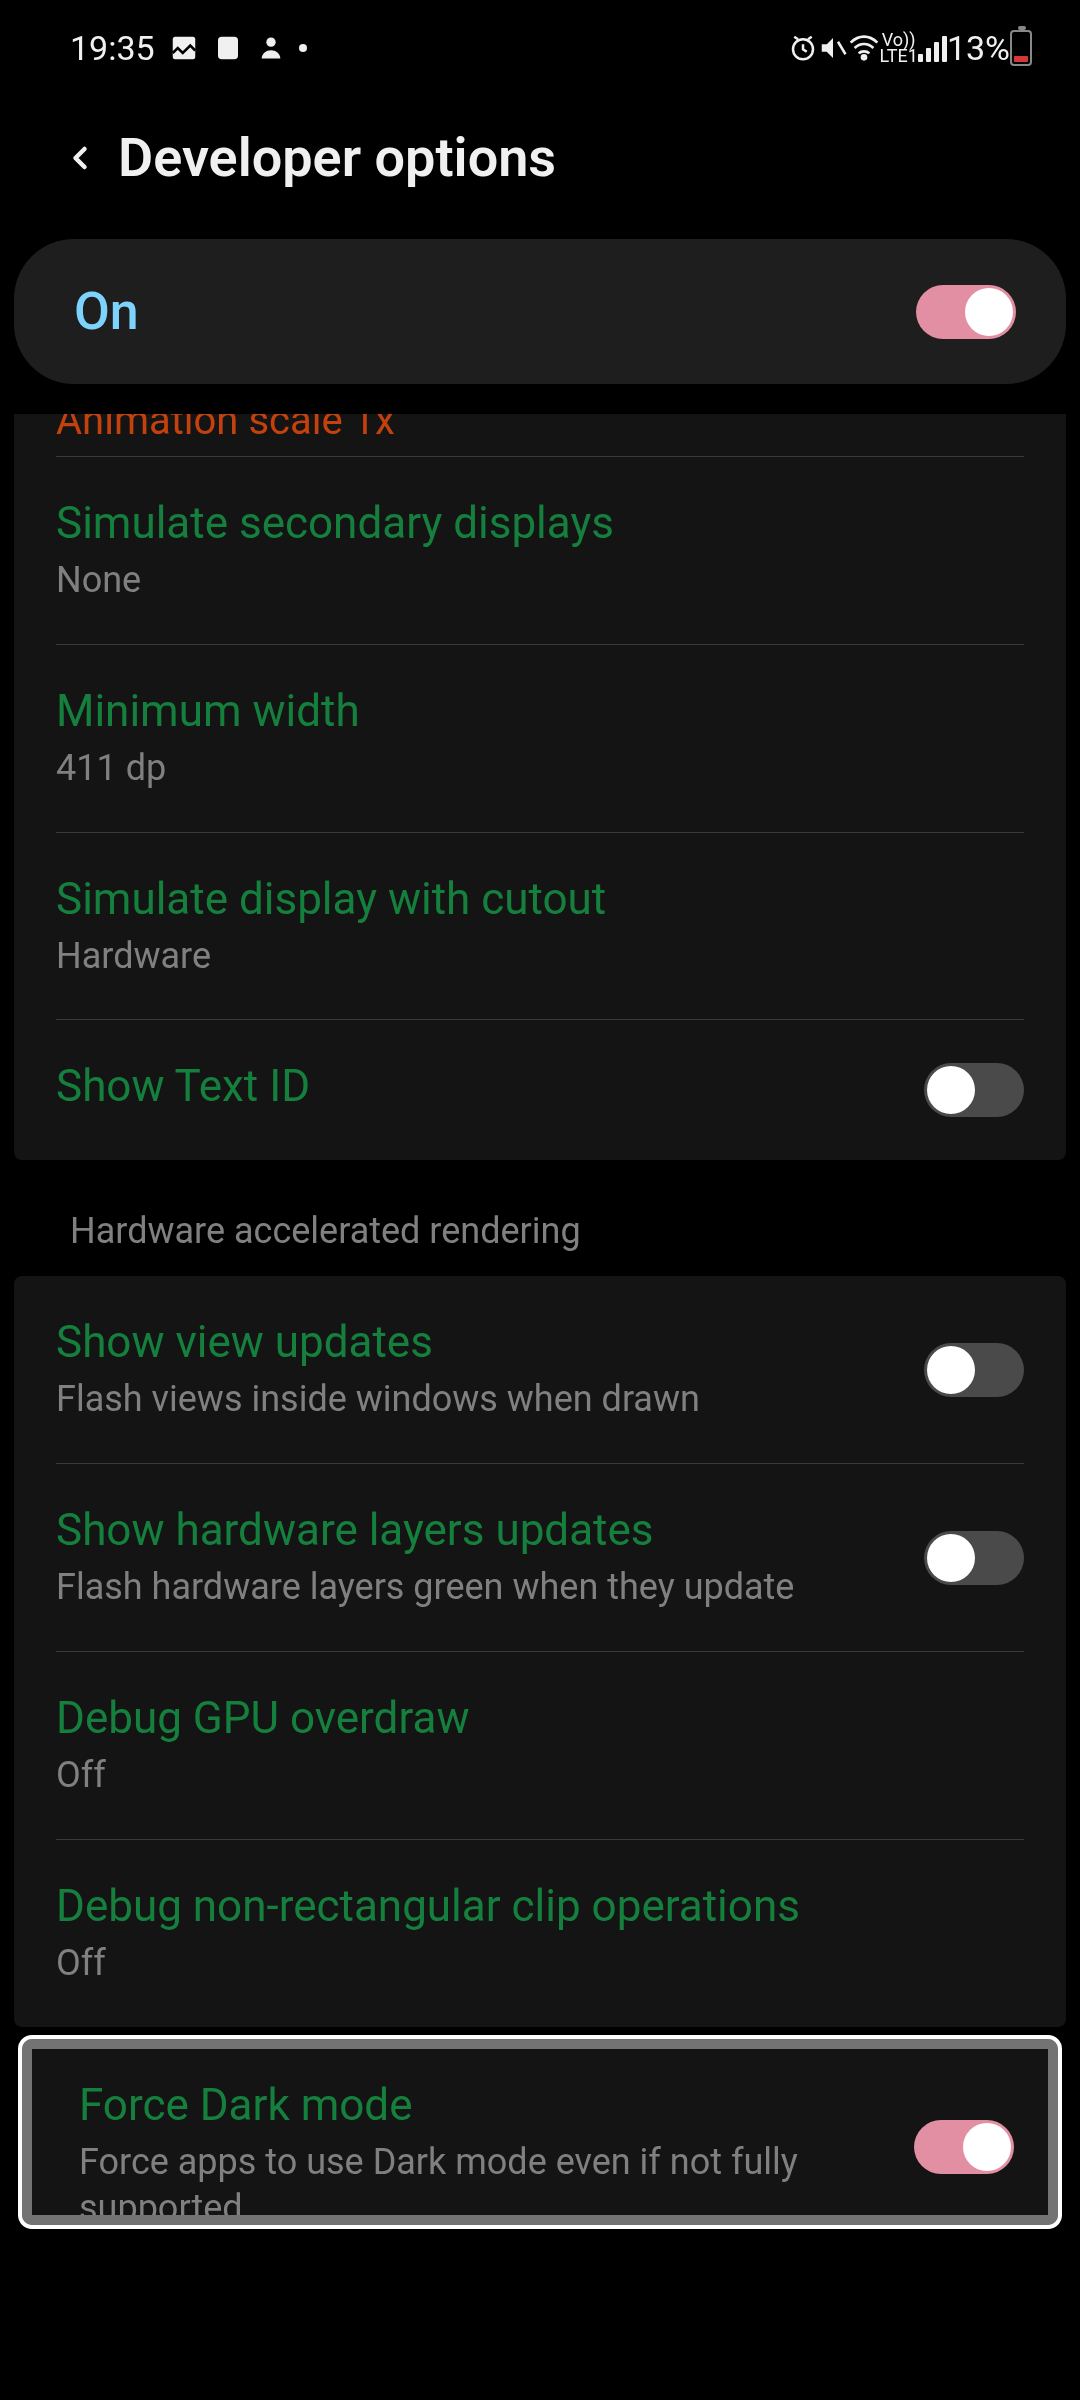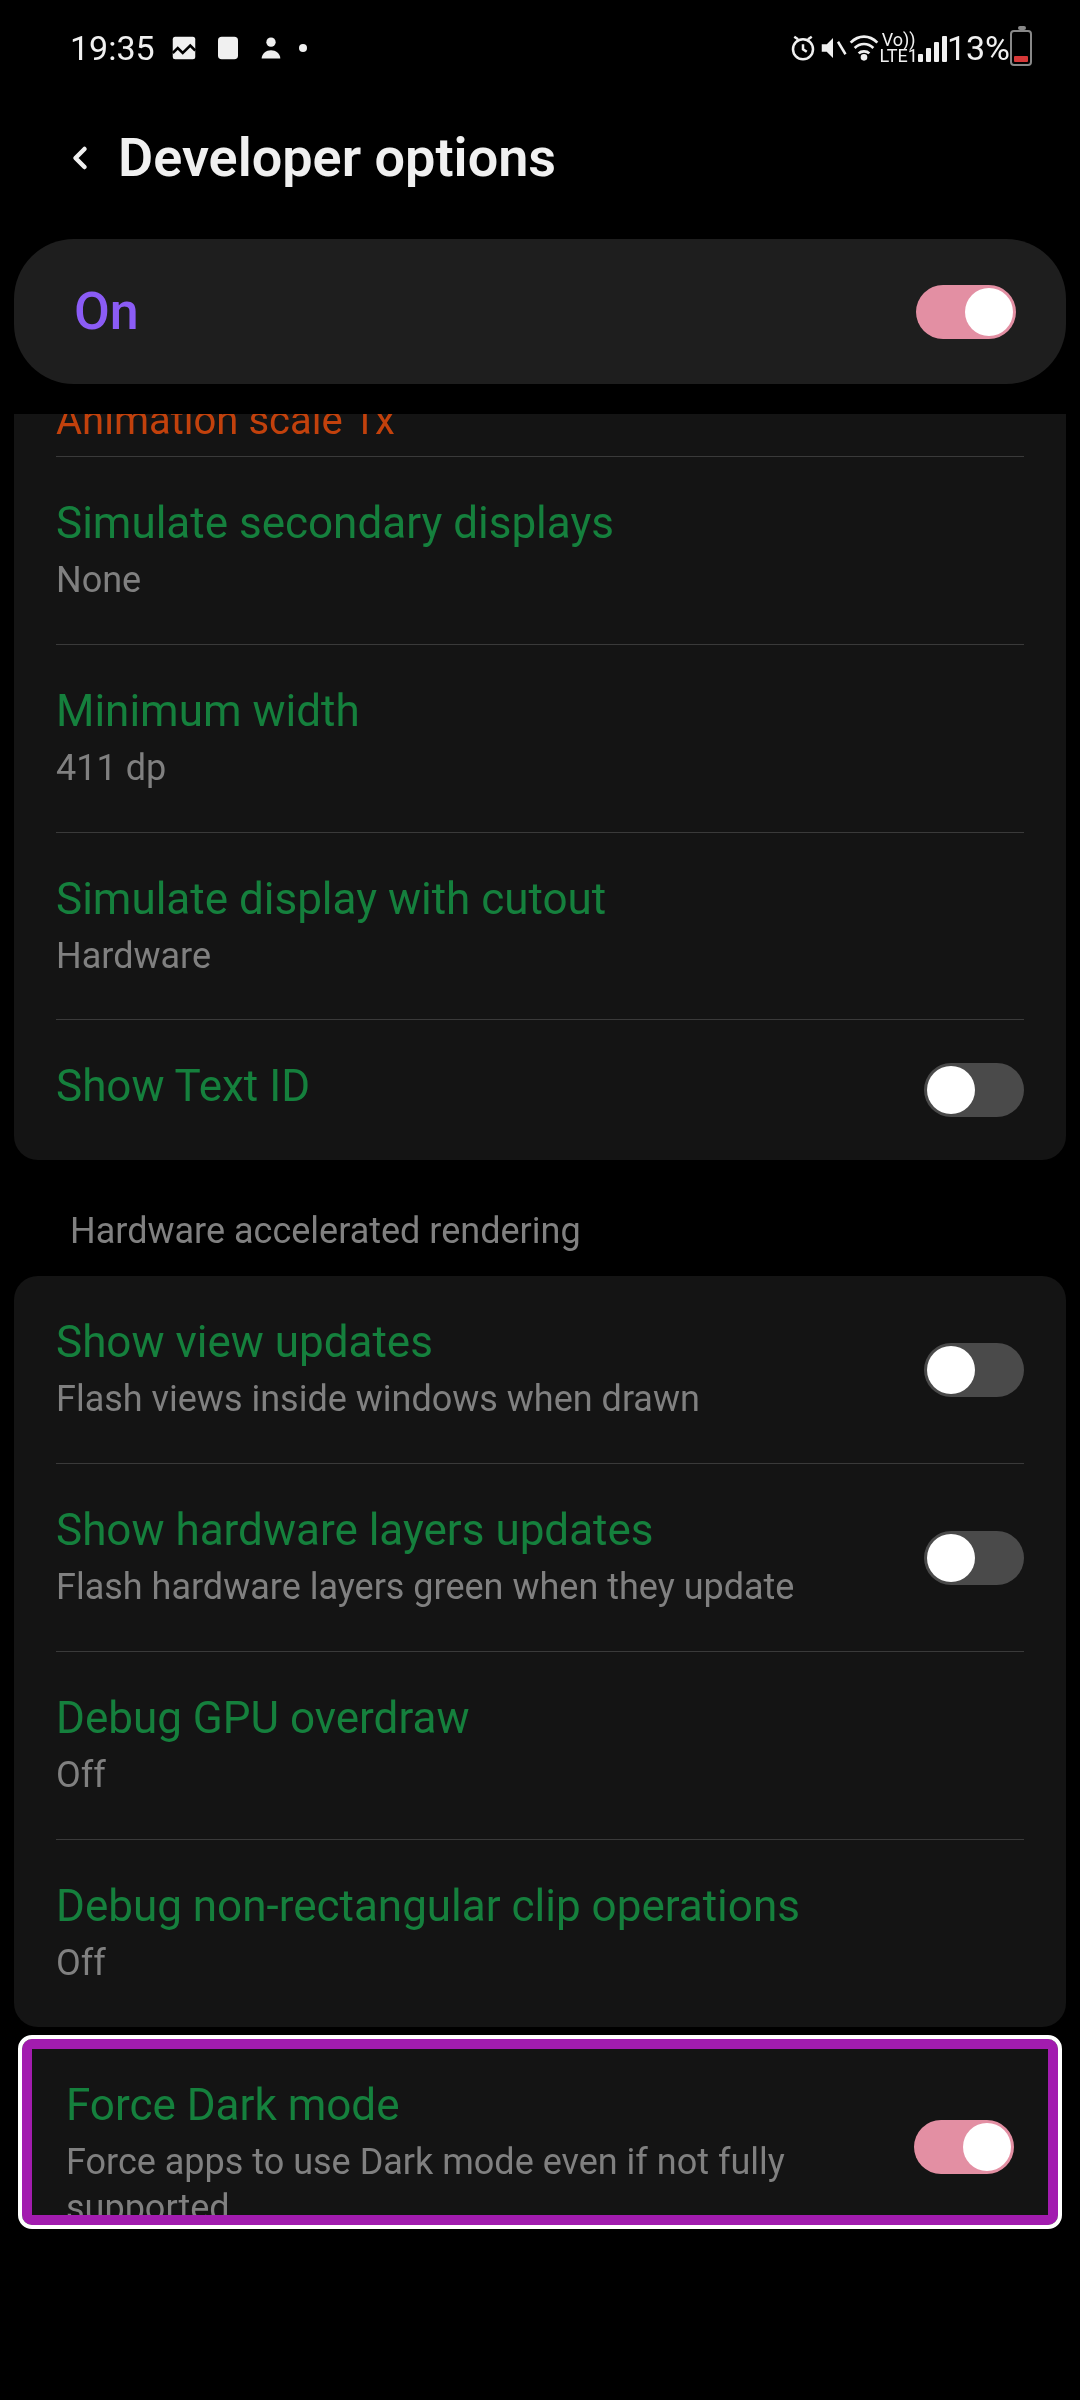--- a/index.html
+++ b/index.html
@@ -64,21 +64,21 @@
       background: #1e1e1e;
       border-radius: 60px;
       padding: 42px 50px 42px 60px;
       display: flex;
       justify-content: space-between;
       align-items: center;
     }
     .master-toggle-label {
       font-size: 52px;
       font-weight: 500;
-      color: #8b5cf6;
+      color: #7dd3fc;
     }
     .toggle {
       position: relative;
       width: 100px;
       height: 54px;
       background: #4a4a4a;
       border-radius: 27px;
     }
     .toggle.on {
       background: #e38fa3;
@@ -94,21 +94,21 @@
       transition: left 0.2s;
     }
     .toggle.on .toggle-thumb {
       left: 49px;
     }
     .content {
       padding: 0 14px;
     }
     .card {
       background: #141414;
-      border-radius: 24px;
+      border-radius: 8px;
       overflow: hidden;
       margin-top: 0;
     }
     .card-first {
       margin-top: 30px;
       border-top-left-radius: 0;
       border-top-right-radius: 0;
     }
     .truncated-item {
       padding: 18px 42px 24px 42px;
@@ -147,25 +147,26 @@
       color: #808080;
       line-height: 1.3;
     }
     .section-header {
       padding: 50px 56px 24px 56px;
       font-size: 36px;
       color: #808080;
     }
     .highlight-box {
       margin: 12px 22px 0 22px;
-      border: 10px solid #a21caf;
+      border: 10px solid #737373;
       border-radius: 10px;
       outline: 4px solid #fff;
       outline-offset: 0;
       background: #141414;
+      padding-left: 13px;
     }
     .highlight-box .item {
       padding: 30px 34px 0 34px;
     }
     .highlight-box .item-subtitle {
       max-height: 76px;
       overflow: hidden;
     }
     .battery-icon {
       display: inline-block;

